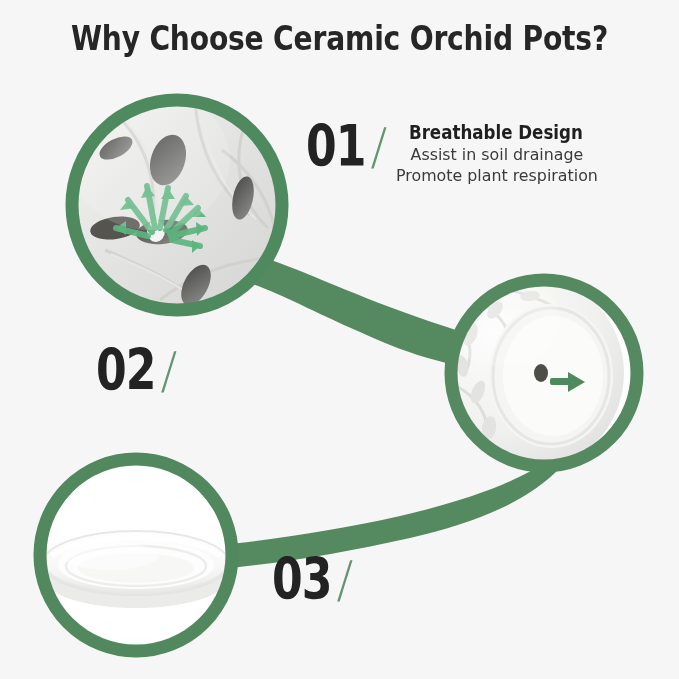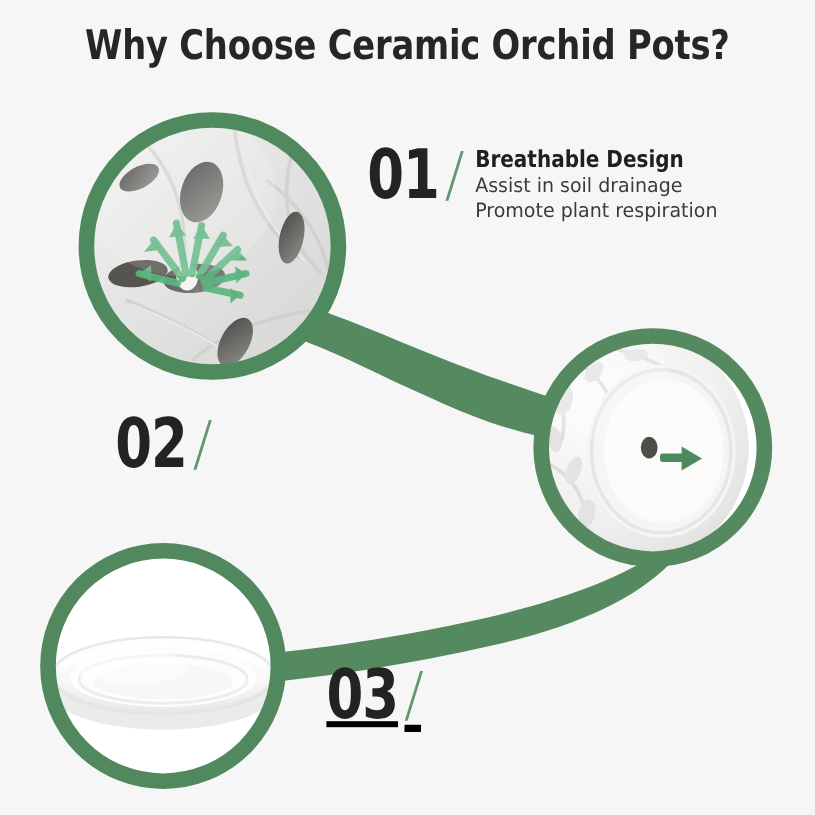--- a/index.html
+++ b/index.html
@@ -92,23 +92,23 @@
     font-family: "DejaVu Sans", "Liberation Sans", sans-serif;
     font-size: 16.5px;
     line-height: 21px;
     color: #3a3a3a;
     white-space: nowrap;
     transform: scaleX(0.96);
     transform-origin: left center;
   }
 
   
-  #feature-01 { left: 306px; top: 118px; }
+  #feature-01 { left: 306px; top: 118px; text-align: center; }
   #feature-02 { left: 96px;  top: 342px; text-align: right; }
-  #feature-03 { left: 272px; top: 551px; text-decoration: underline; }
+  #feature-03 { left: 272px; top: 551px; }
 </style>
 </head>
 <body>
 
 <div id="infographic">
 
   <div id="page-title">Why Choose Ceramic Orchid Pots?</div>
 
   <svg id="artwork" viewBox="0 0 679 679" xmlns="http://www.w3.org/2000/svg">
     <defs>

